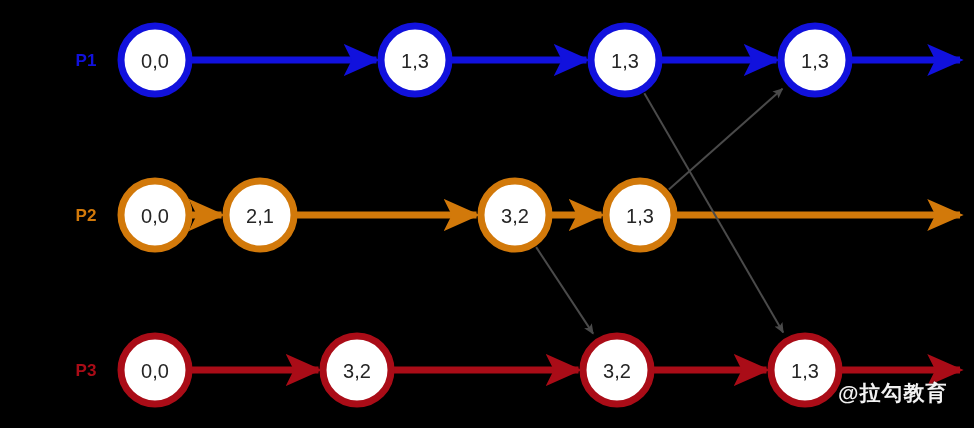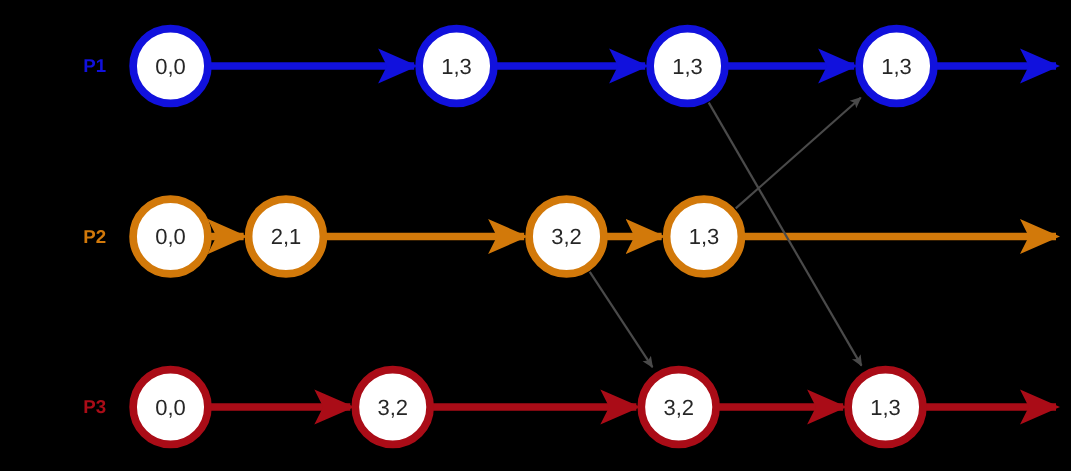--- a/index.html
+++ b/index.html
@@ -138,13 +138,14 @@
           <circle cx="805" cy="370" r="34" fill="#ffffff" stroke="#AA0C17" stroke-width="7"></circle>
           <text x="805" y="371" class="node-text">1,3</text>
         </g>
       </g>
     <g id="labels-layer">
         <text x="86" y="60" class="proc-label" fill="#1111DD">P1</text>
         <text x="86" y="215" class="proc-label" fill="#D2790A">P2</text>
         <text x="86" y="370" class="proc-label" fill="#AA0C17">P3</text>
       </g>
   </svg>
+  <div class="watermark" style="left: 838px; top: 379px; color: rgb(242, 242, 242);">@拉勾教育</div>
 </div>
 
 </body></html>

